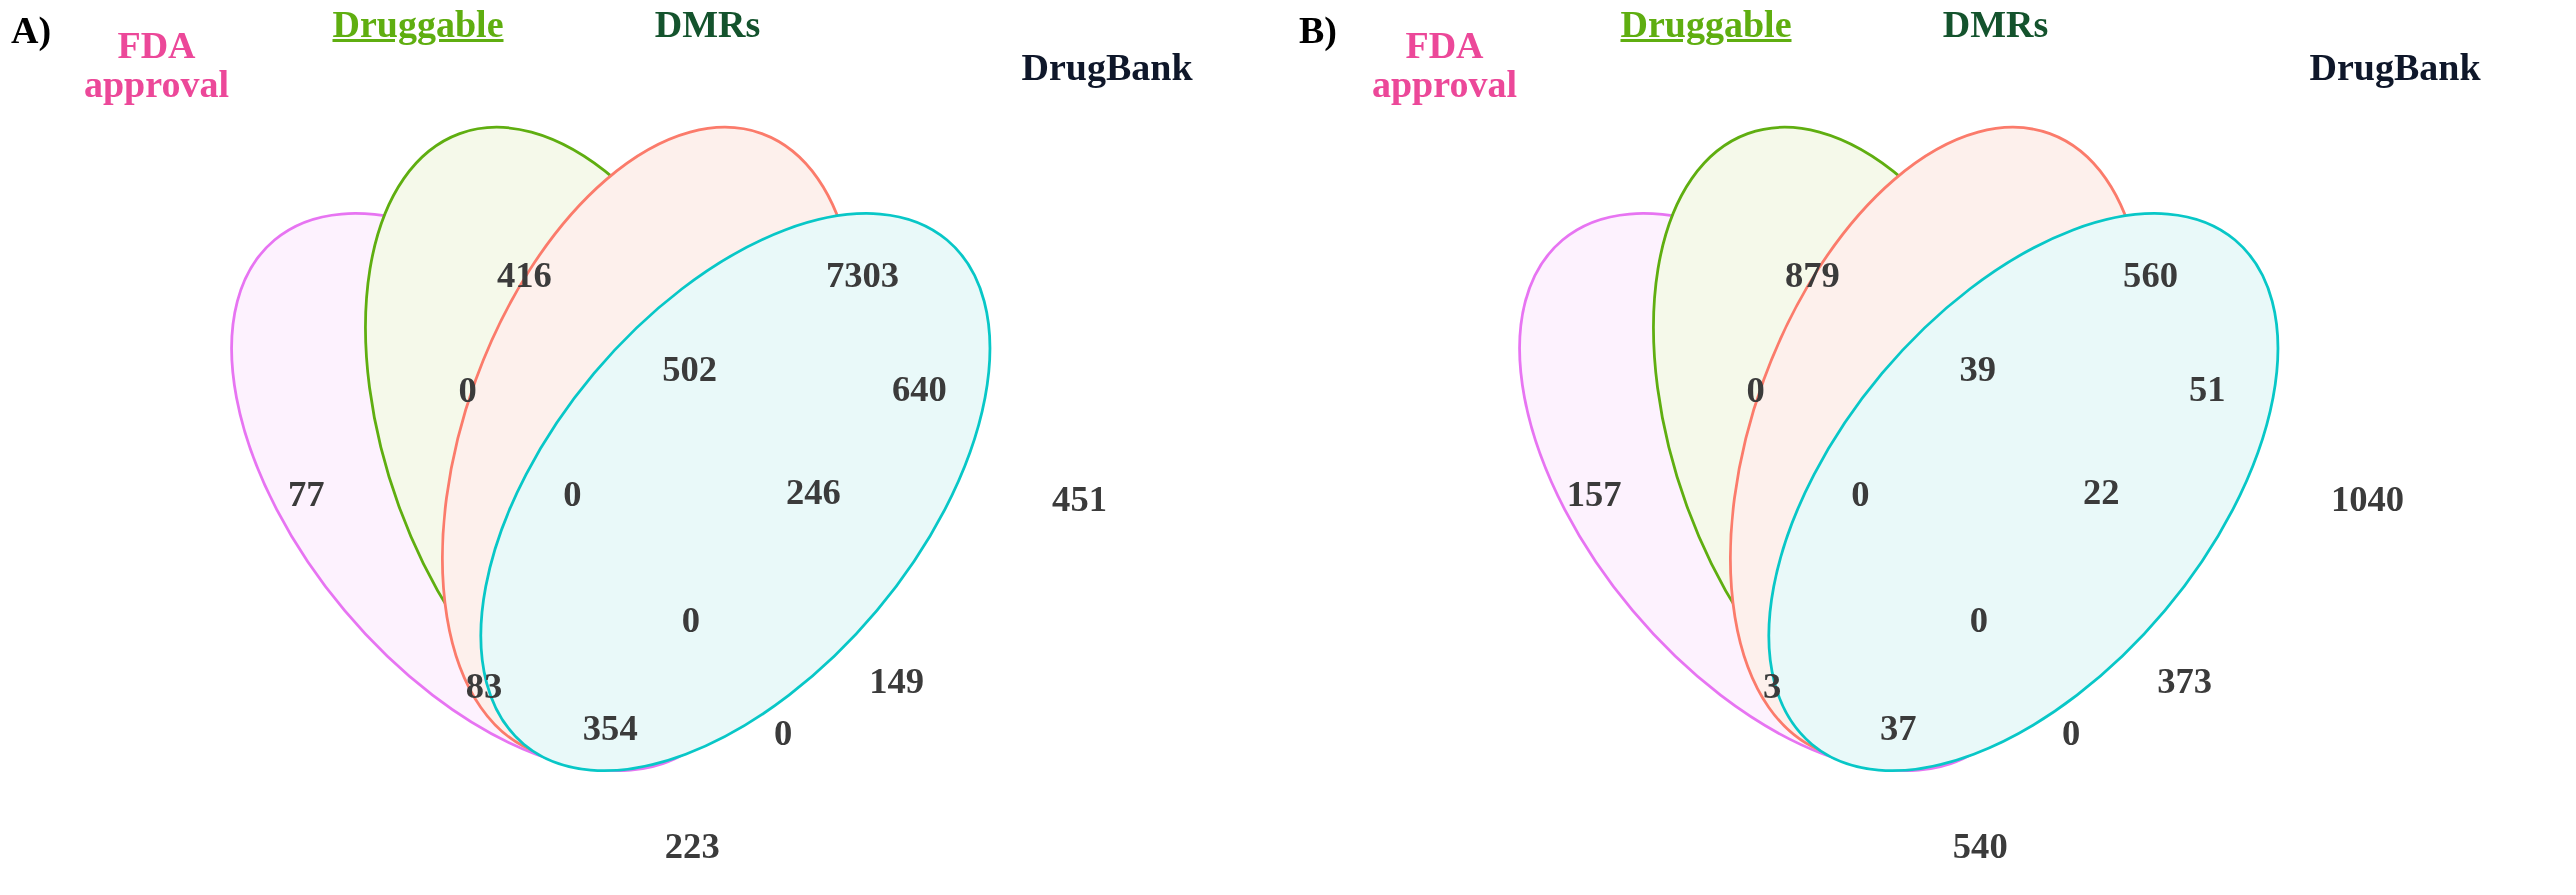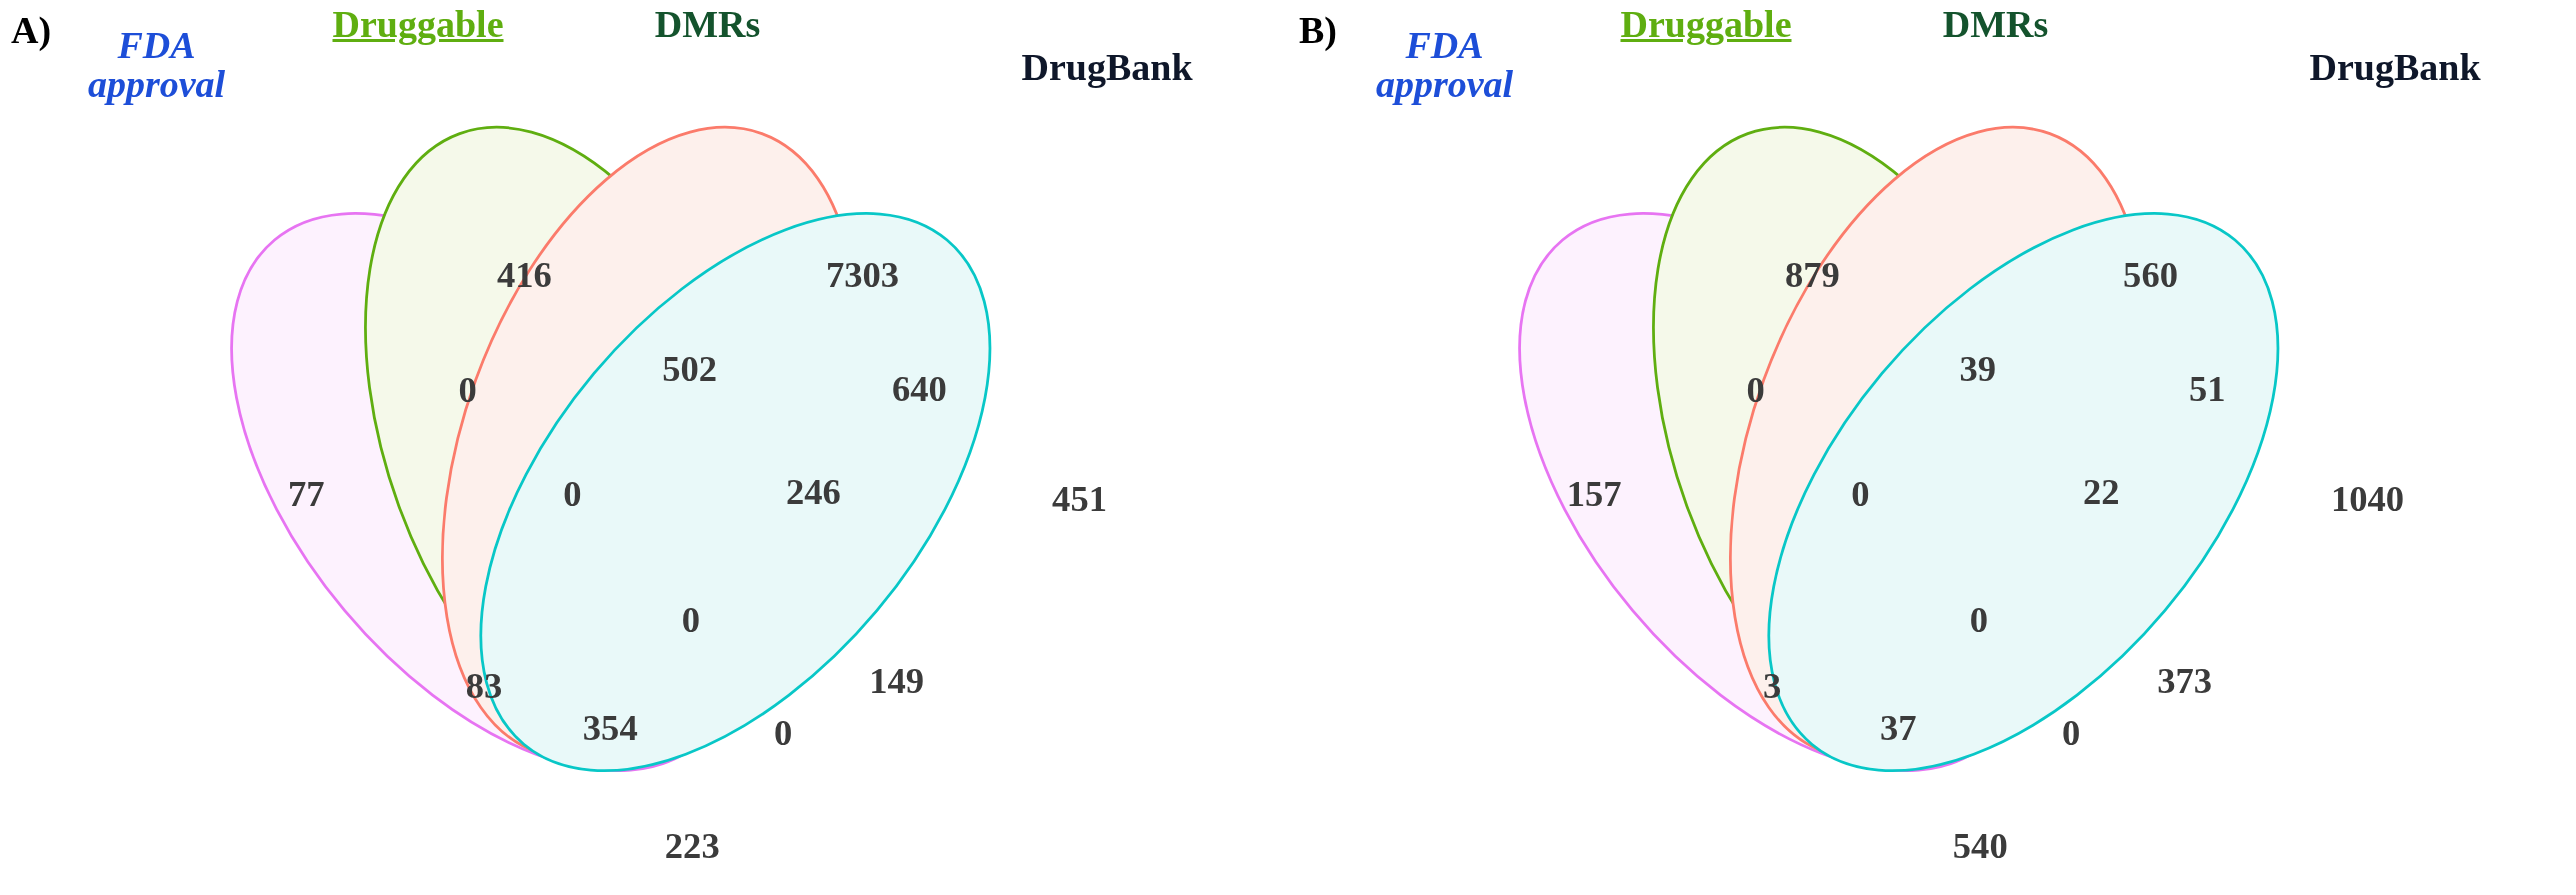--- a/index.html
+++ b/index.html
@@ -43,21 +43,21 @@
   .set-label {
     position: absolute;
     font-family: "Liberation Serif", "DejaVu Serif", serif;
     font-weight: bold;
     font-size: 38px;
     line-height: 1.02;
     white-space: pre-line;
     text-align: center;
     letter-spacing: 0px;
   }
-  .set-label.lbl-fda   { color: #1d4ed8; font-style: italic; }
+  .set-label.lbl-fda   { color: #ec4899; }
   .set-label.lbl-drug  { color: #5fae10; text-decoration: underline; }
   .set-label.lbl-dmrs  { color: #14532d; }
   .set-label.lbl-bank  { color: #0f172a; }
 
   .venn-svg {
     position: absolute;
     left: 0;
     top: 0;
     width: 1288px;
     height: 895px;

